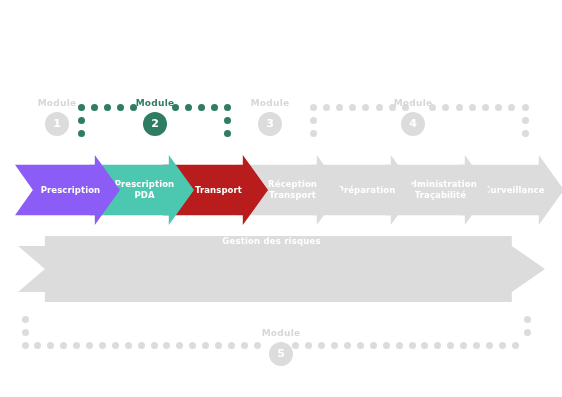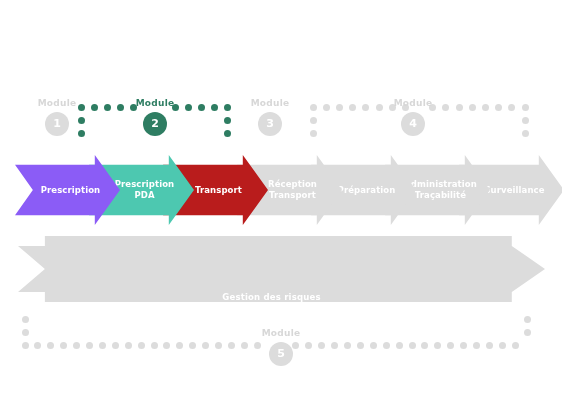--- a/index.html
+++ b/index.html
@@ -48,21 +48,21 @@
     color:#ffffff;font-size:8.5px;font-weight:700;
     line-height:11px;text-align:center;
     padding-left:6px;letter-spacing:.1px;
     white-space:pre-line;
   }
 
   
   #risk-band{
     position:absolute;left:18px;top:236px;width:527px;height:66px;
     background:#dcdcdc;
-    display:flex;align-items:flex-end;justify-content:center;
+    display:flex;align-items:flex-start;justify-content:center;
     -webkit-clip-path:polygon(0 15%, 5.1% 15%, 5.1% 0, 93.7% 0, 93.7% 15%, 100% 50%, 93.7% 85%, 93.7% 100%, 5.1% 100%, 5.1% 85%, 0 85%, 5.1% 50%);
     clip-path:polygon(0 15%, 5.1% 15%, 5.1% 0, 93.7% 0, 93.7% 15%, 100% 50%, 93.7% 85%, 93.7% 100%, 5.1% 100%, 5.1% 85%, 0 85%, 5.1% 50%);
   }
   #risk-band .risk-label{
     color:#ffffff;font-size:8.5px;font-weight:700;letter-spacing:.2px;
     transform:translateX(-10px);
   }
 </style>
 </head>
 <body>

